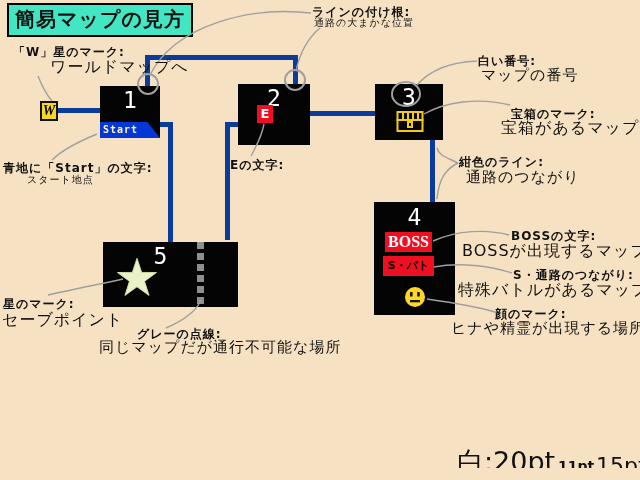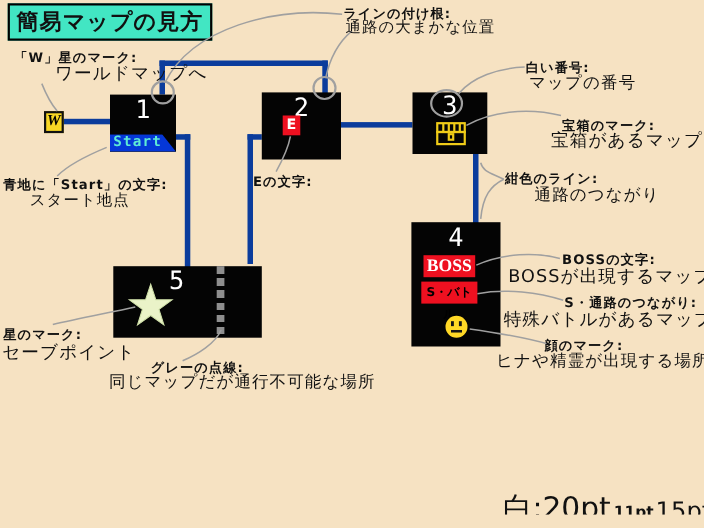--- a/index.html
+++ b/index.html
@@ -9,35 +9,35 @@
   .title-box{position:absolute;left:7px;top:3px;background:#42e6c3;border:2px solid #000;
              padding:1px 6px 2px 6px;font-size:20px;font-weight:bold;letter-spacing:1px;white-space:nowrap;}
   
   .navy{position:absolute;background:#0b3c9c;}
   
   .node{position:absolute;background:#040404;}
   .num{position:absolute;left:0;top:0;width:100%;text-align:center;color:#fff;
        font-family:"DejaVu Sans Mono",monospace;font-size:23px;line-height:26px;}
   .start-banner{position:absolute;left:0;bottom:0;width:60px;height:16px;background:#0537d8;
                 clip-path:polygon(0 0,79% 0,100% 100%,0 100%);
-                color:#5eead4;font-weight:bold;font-size:13px;line-height:15px;
+                color:#fef9c3;font-weight:bold;font-size:10px;line-height:15px;
                 font-family:"DejaVu Sans Mono",monospace;letter-spacing:1px;padding-left:3px;box-sizing:border-box;}
   .ebox{position:absolute;background:#ee1020;color:#fff;font-weight:bold;text-align:center;}
   .boss-label{font-family:"Liberation Serif",serif;font-size:16px;line-height:20px;color:#fff;}
   .sbattle-label{font-size:11px;line-height:20px;color:#000;letter-spacing:0;}
   .dash-line{position:absolute;width:7px;top:0;height:100%;
              background:repeating-linear-gradient(#8e8e8e 0 7px,transparent 7px 11px);}
   .w-icon{position:absolute;left:40px;top:101px;width:18px;height:20px;background:#f8d724;
           border:2px solid #111;box-sizing:border-box;color:#000;
           font-family:"Liberation Serif",serif;font-style:italic;font-weight:bold;
           font-size:14px;line-height:15px;text-align:center;}
   
   .ann-label{position:absolute;font-weight:bold;font-size:12px;letter-spacing:1px;white-space:nowrap;}
   .ann-desc{position:absolute;font-size:16px;letter-spacing:1px;white-space:nowrap;}
-  .fs14{font-size:14px;} .fs15{font-size:15px;} .fs19{font-size:15px;letter-spacing:1px;text-align:center;}
+  .fs14{font-size:10px;} .fs15{font-size:15px;} .fs19{font-size:15px;letter-spacing:1px;text-align:center;}
   
   .overlay{position:absolute;left:0;top:0;pointer-events:none;}
   .curve{fill:none;stroke:#a0a0a0;stroke-width:1.4;}
   .ann-circle{fill:none;stroke:#a0a0a0;stroke-width:2;}
   
   .sample{position:absolute;white-space:nowrap;}
 </style>
 </head>
 <body>
 
@@ -133,21 +133,21 @@
 
   <div class="ann-label" style="left:511px;top:106px;">宝箱のマーク:</div>
   <div class="ann-desc" style="left:501px;top:118px;">宝箱があるマップ</div>
 
   <div class="ann-label" style="left:3px;top:160px;">青地に「Start」の文字:</div>
   <div class="ann-desc fs14" style="left:27px;top:173px;">スタート地点</div>
 
   <div class="ann-label" style="left:230px;top:157px;">Eの文字:</div>
 
   <div class="ann-label" style="left:459px;top:154px;">紺色のライン:</div>
-  <div class="ann-desc fs15" style="left:486px;top:168px;font-family:Liberation Mono, monospace;">通路のつながり</div>
+  <div class="ann-desc fs15" style="left:466px;top:168px;font-family:Liberation Mono, monospace;">通路のつながり</div>
 
   <div class="ann-label" style="left:511px;top:228px;">BOSSの文字:</div>
   <div class="ann-desc" style="left:462px;top:241px;">BOSSが出現するマップ</div>
 
   <div class="ann-label" style="left:513px;top:267px;">S・通路のつながり:</div>
   <div class="ann-desc" style="left:458px;top:280px;">特殊バトルがあるマップ</div>
 
   <div class="ann-label" style="left:495px;top:306px;">顔のマーク:</div>
   <div class="ann-desc fs15" style="left:451px;top:319px;">ヒナや精霊が出現する場所</div>
 

